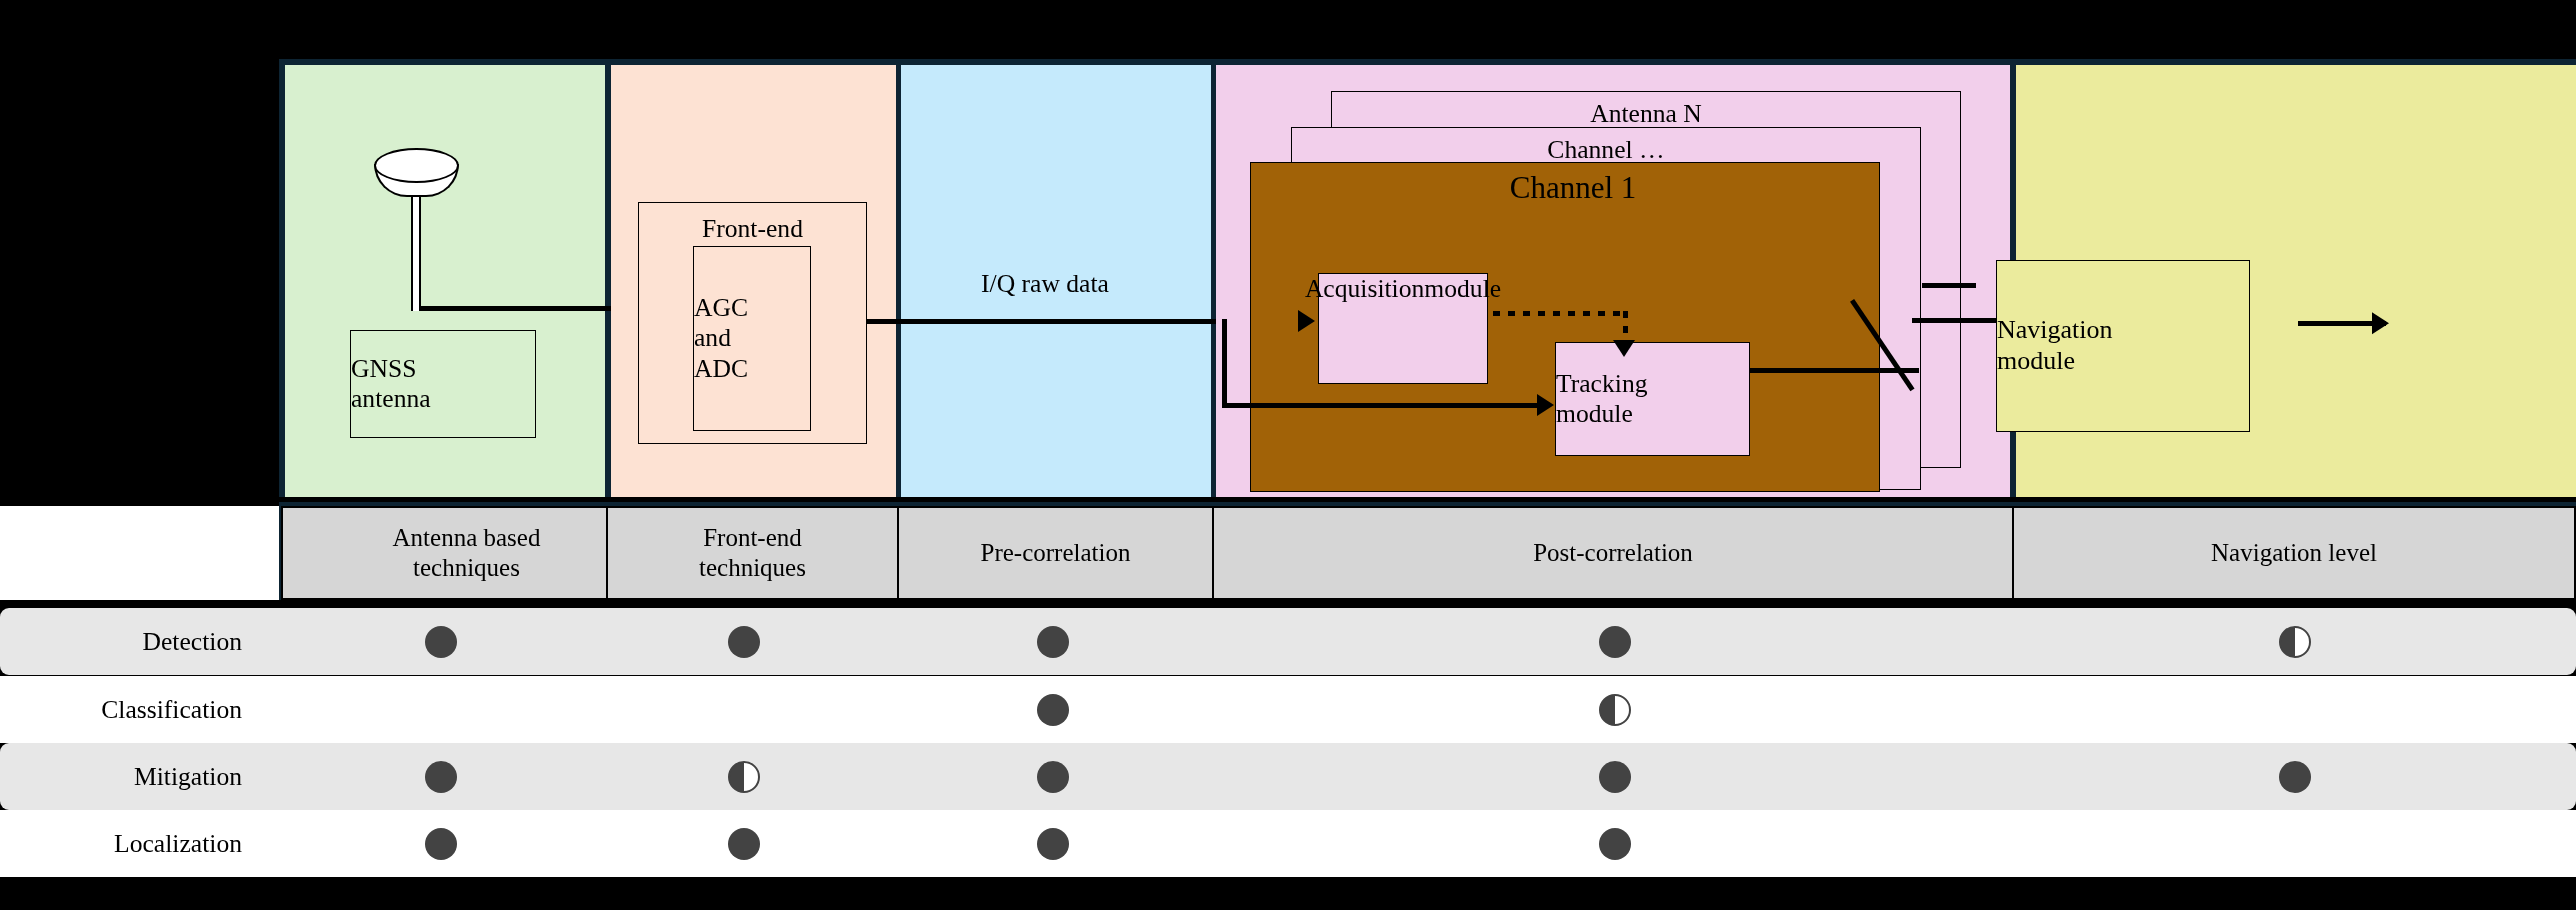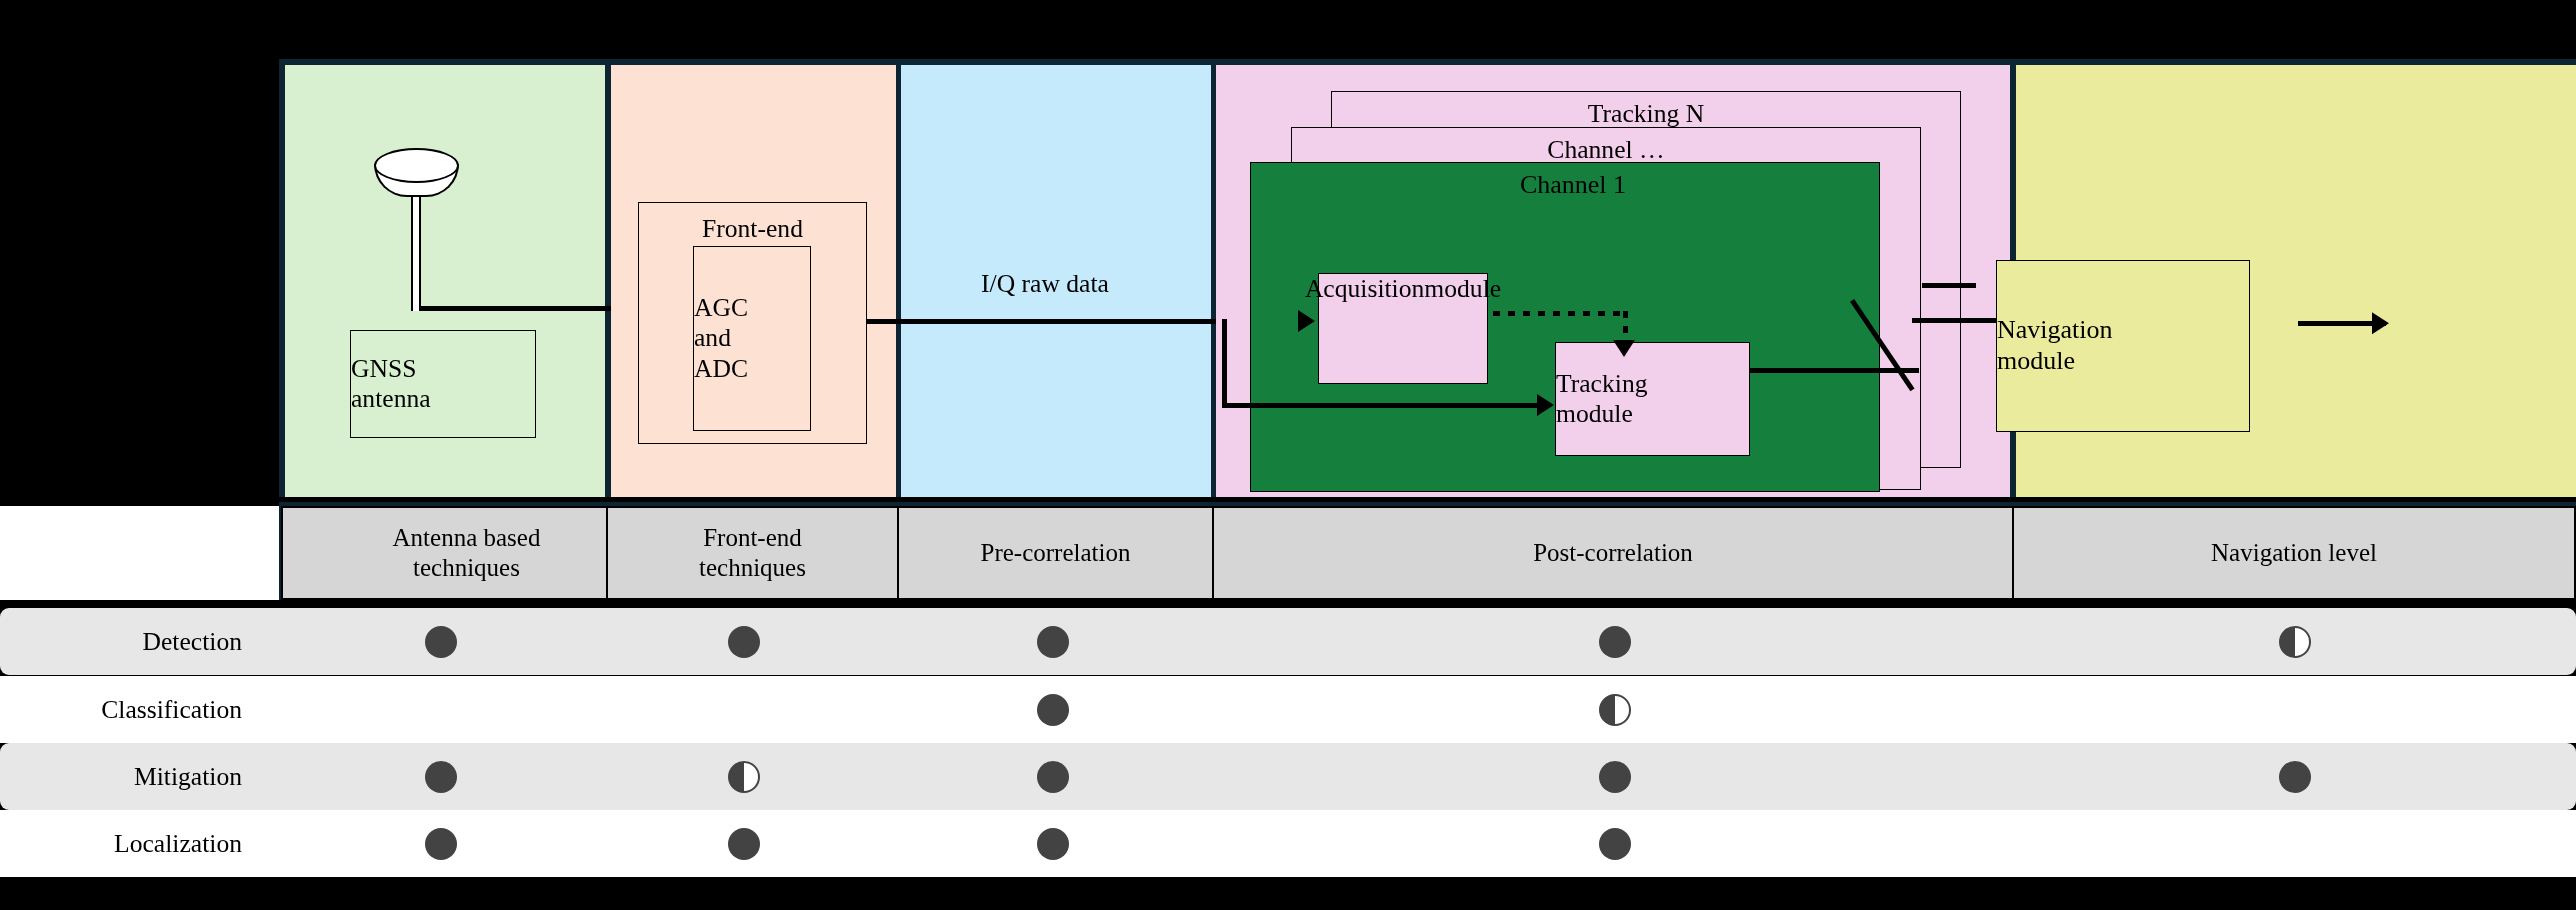--- a/index.html
+++ b/index.html
@@ -91,26 +91,26 @@
   </div>
 
   <div class="col col-precorr"></div>
   <div style="position:absolute;left:901px;top:269px;width:288px;text-align:center;font-size:25.6px;">I/Q raw data</div>
 
   <div class="ln ln-h" style="left:867px;top:319px;width:432px;"></div>
 
   <div class="col col-postcorr"></div>
 
   <div class="bx thin nofill" style="left:1331px;top:91px;width:630px;height:377px;font-size:25.6px;align-items:flex-start;padding-top:6.7px;">
-    <span>Tracking N</span>
+    <span>Antenna N</span>
   </div>
   <div class="bx thin nofill" style="left:1291px;top:127px;width:630px;height:363px;background:#f2cfeb;font-size:25.6px;align-items:flex-start;padding-top:6.7px;">
     <span>Channel …</span>
   </div>
-  <div class="bx thin nofill" style="left:1250px;top:162px;width:630px;height:330px;background:#15803d;font-size:26px;align-items:flex-start;padding-top:6.7px;padding-left:16px;">
+  <div class="bx thin nofill" style="left:1250px;top:162px;width:630px;height:330px;background:#a16207;font-size:31px;align-items:flex-start;padding-top:6.7px;padding-left:16px;">
     <span>Channel 1</span>
   </div>
 
   <div class="bx thin" style="left:1318px;top:273px;width:170px;height:111px;background:#f2cfeb;font-size:25.6px;flex-direction:row;">
     <span>Acquisition</span>
     <span>module</span>
   </div>
   <div class="bx thin" style="left:1555px;top:342px;width:195px;height:114px;background:#f2cfeb;font-size:25.6px;flex-direction:column;">
     <span>Tracking</span>
     <span>module</span>

